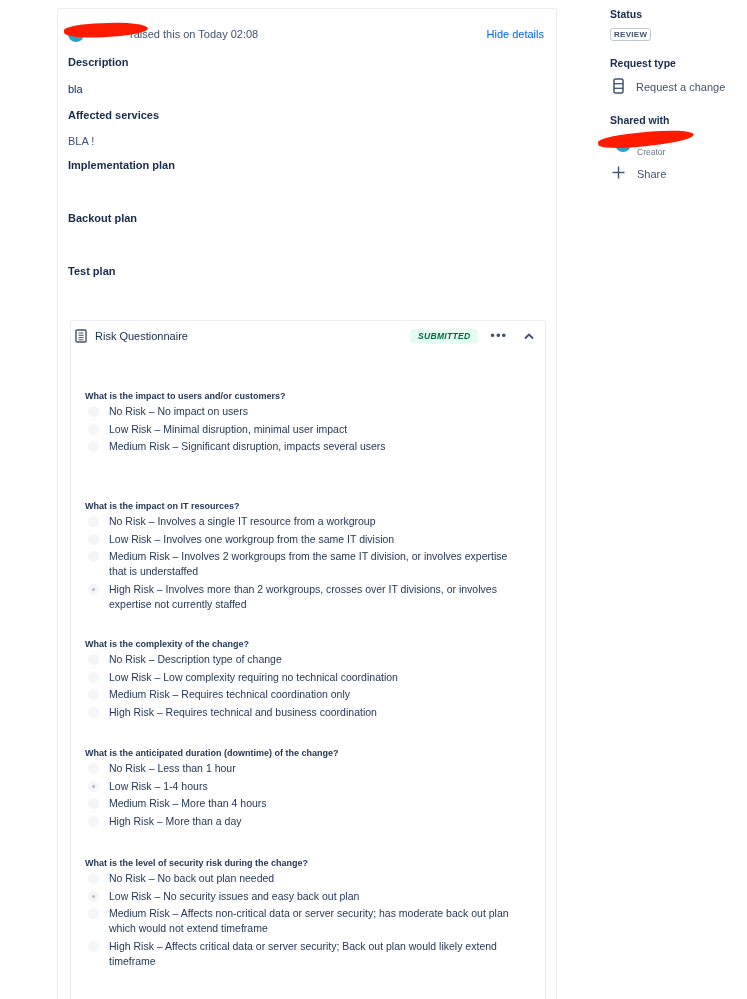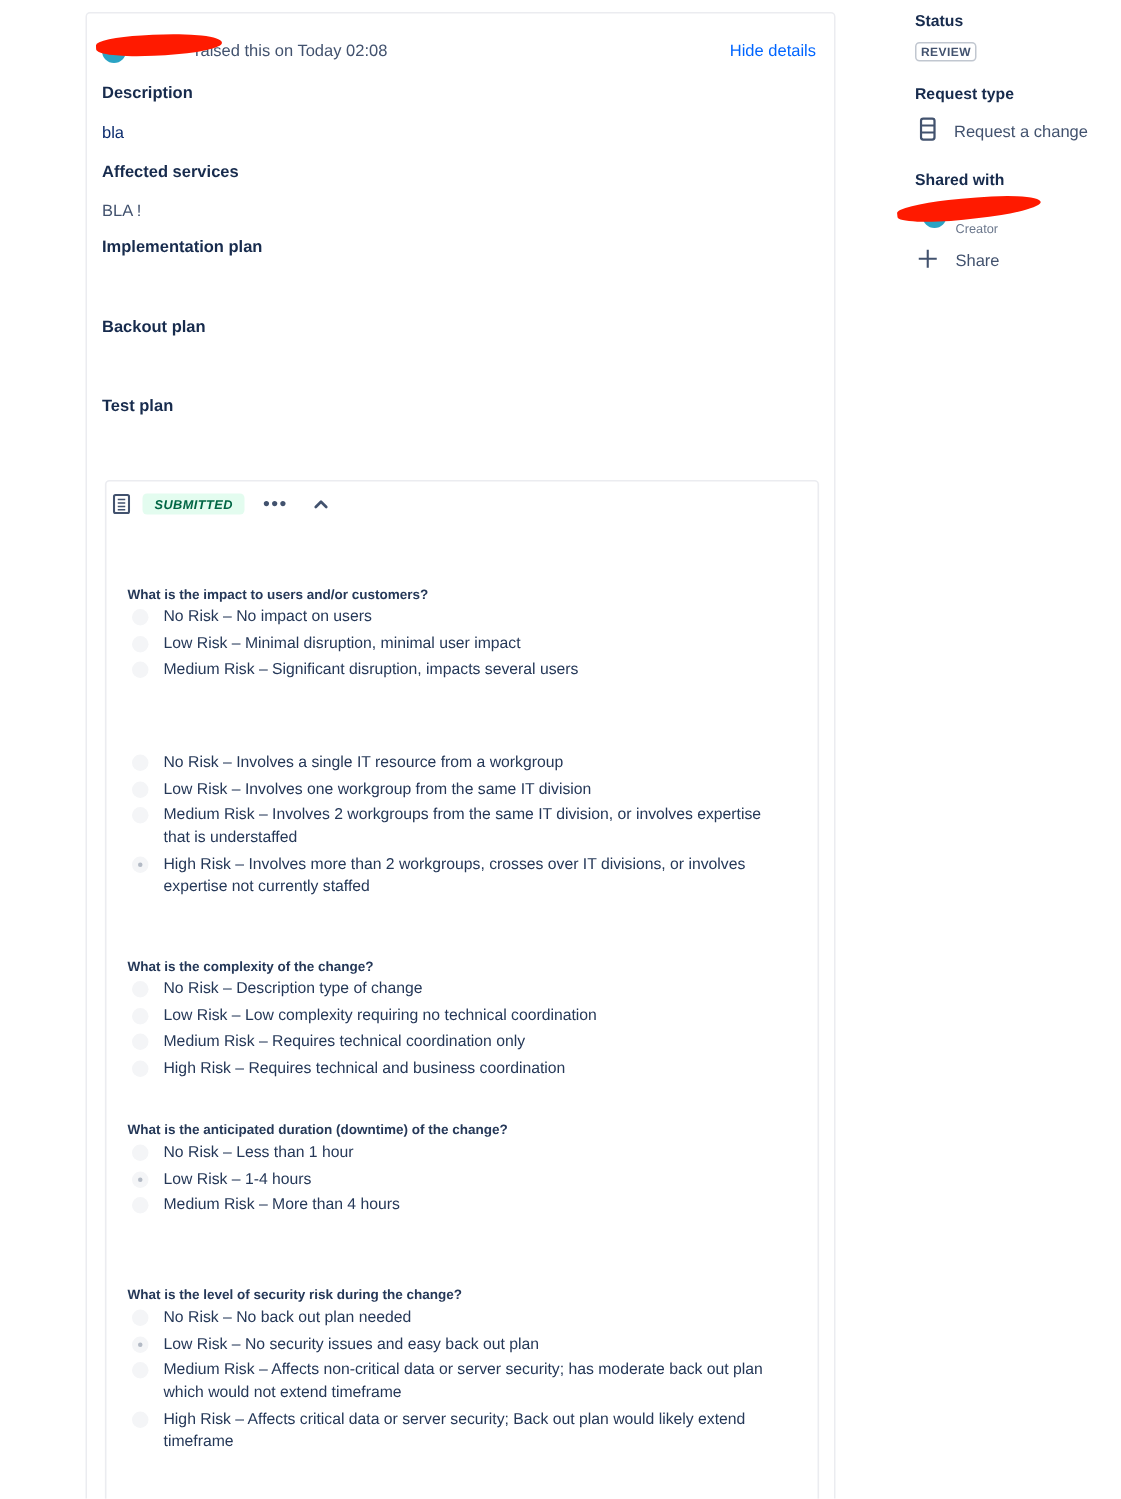--- a/index.html
+++ b/index.html
@@ -104,20 +104,21 @@
     <div class="q-header">
       <span class="q-doc-icon">
         <svg width="12" height="14" viewBox="0 0 12 14">
           <rect x="1" y="1" width="10" height="12" rx="1" fill="none" stroke="#42526e" stroke-width="1.4"></rect>
           <line x1="3.5" y1="4" x2="8.5" y2="4" stroke="#42526e" stroke-width="1"></line>
           <line x1="3.5" y1="6.3" x2="8.5" y2="6.3" stroke="#42526e" stroke-width="1"></line>
           <line x1="3.5" y1="8.6" x2="8.5" y2="8.6" stroke="#42526e" stroke-width="1"></line>
           <line x1="3.5" y1="10.8" x2="8.5" y2="10.8" stroke="#42526e" stroke-width="1"></line>
         </svg>
       </span>
+      <span class="q-title">Risk Questionnaire</span>
       <span class="badge-submitted">SUBMITTED</span>
       <span class="more-icon">•••</span>
       <span class="collapse-icon">
         <svg width="12" height="12" viewBox="0 0 12 12">
             <polyline points="2.5,8 6,4.5 9.5,8" fill="none" stroke="#42526e" stroke-width="1.8" stroke-linecap="round" stroke-linejoin="round"></polyline>
           </svg>
       </span>
     </div>
 
     <div class="question" style="top:70px;">
@@ -130,20 +131,21 @@
           <span class="radio"></span>
           <span class="opt-label">Low Risk – Minimal disruption, minimal user impact</span>
         </div>
       <div class="option">
           <span class="radio"></span>
           <span class="opt-label">Medium Risk – Significant disruption, impacts several users</span>
         </div>
     </div>
 
     <div class="question" style="top:180px;">
+      <div class="q-text">What is the impact on IT resources?</div>
       <div class="option">
           <span class="radio"></span>
           <span class="opt-label">No Risk – Involves a single IT resource from a workgroup</span>
         </div>
       <div class="option">
           <span class="radio"></span>
           <span class="opt-label">Low Risk – Involves one workgroup from the same IT division</span>
         </div>
       <div class="option">
           <span class="radio"></span>
@@ -181,20 +183,24 @@
           <span class="radio"></span>
           <span class="opt-label">No Risk – Less than 1 hour</span>
         </div>
       <div class="option">
           <span class="radio checked"></span>
           <span class="opt-label">Low Risk – 1-4 hours</span>
         </div>
       <div class="option">
           <span class="radio"></span>
           <span class="opt-label">Medium Risk – More than 4 hours</span>
+        </div>
+      <div class="option">
+          <span class="radio"></span>
+          <span class="opt-label">High Risk – More than a day</span>
         </div>
     </div>
 
     <div class="question" style="top:537px;">
       <div class="q-text">What is the level of security risk during the change?</div>
       <div class="option">
           <span class="radio"></span>
           <span class="opt-label">No Risk – No back out plan needed</span>
         </div>
       <div class="option">

